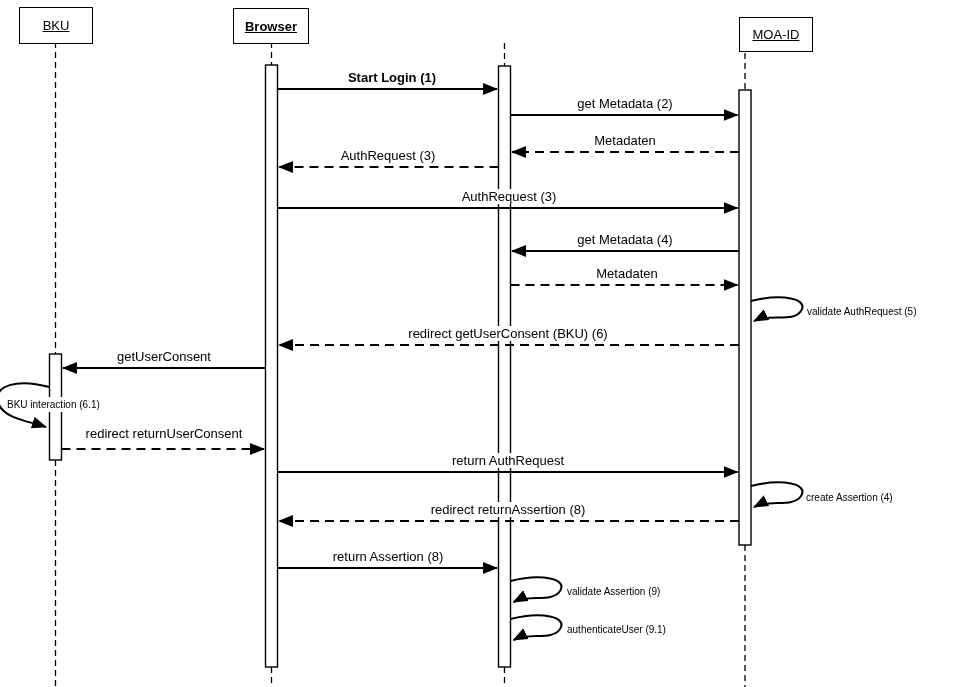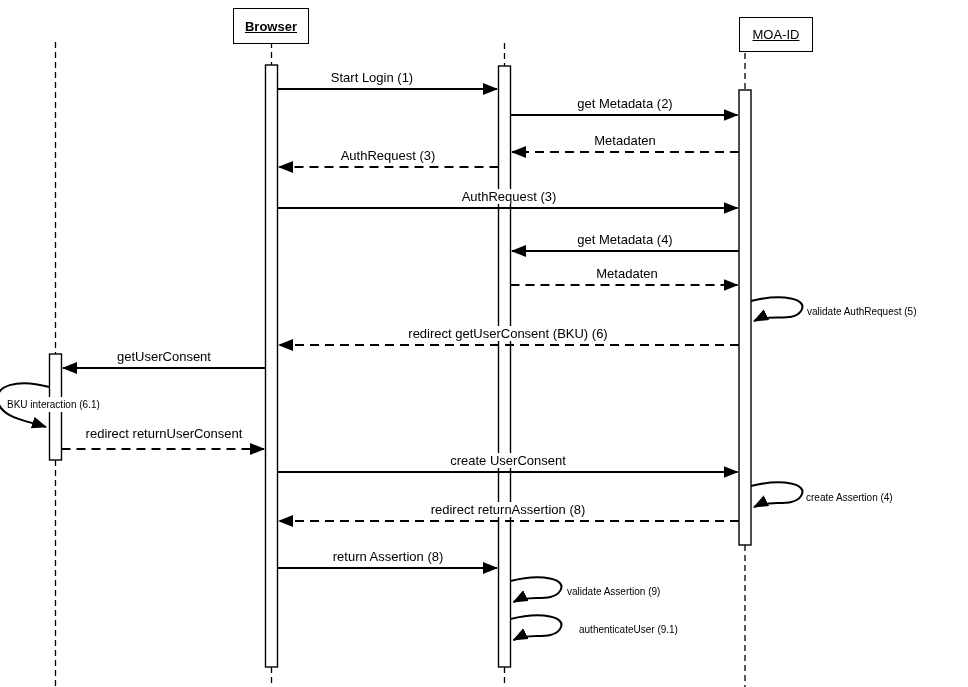--- a/index.html
+++ b/index.html
@@ -63,40 +63,43 @@
     <path class="selfloop" d="M49.5,387 C16,378 -6,386 -2,402 C2,418 28,421 46,427" marker-end="url(#arr)"></path>
     <line class="msg dashed" x1="61.5" y1="449" x2="264" y2="449" marker-end="url(#arr)"></line>
     <line class="msg" x1="277.5" y1="472" x2="737.5" y2="472" marker-end="url(#arr)"></line>
     <path class="selfloop" d="M751,486 C783,478 809,484 801,496 C793,508 770,499 754,507" marker-end="url(#arr)"></path>
     <line class="msg dashed" x1="739" y1="521" x2="279" y2="521" marker-end="url(#arr)"></line>
     <line class="msg" x1="277.5" y1="568" x2="497" y2="568" marker-end="url(#arr)"></line>
     <path class="selfloop" d="M510.5,581 C542,573 568,579 560,591 C552,603 529,594 513.5,602" marker-end="url(#arr)"></path>
     <path class="selfloop" d="M510.5,619 C542,611 568,617 560,629 C552,641 529,632 513.5,640" marker-end="url(#arr)"></path>
   </svg>
 
+  <div class="actor-box" style="left:19px;top:7px;width:72px;height:35px;">
+    <span>BKU</span>
+  </div>
   <div class="actor-box" style="left:233px;top:8px;width:74px;height:34px;font-weight:bold;">
     <span>Browser</span>
   </div>
   <div class="actor-box" style="left:739px;top:10px;width:72px;height:33px;margin-top:7px;">
     <span>MOA-ID</span>
   </div>
 
-  <div class="msg-label" style="left:372px;top:70px;">Start Login (1)</div>
+  <div class="msg-label" style="left:392px;top:70px;font-weight:bold;">Start Login (1)</div>
   <div class="msg-label" style="left:625px;top:96px;text-align:right;">get Metadata (2)</div>
   <div class="msg-label" style="left:625px;top:133px;">Metadaten</div>
   <div class="msg-label" style="left:388px;top:148px;">AuthRequest (3)</div>
   <div class="msg-label" style="left:509px;top:189px;">AuthRequest (3)</div>
   <div class="msg-label" style="left:625px;top:232px;">get Metadata (4)</div>
   <div class="msg-label" style="left:627px;top:266px;">Metadaten</div>
   <div class="msg-label" style="left:508px;top:326px;">redirect getUserConsent (BKU) (6)</div>
   <div class="msg-label" style="left:164px;top:349px;">getUserConsent</div>
   <div class="msg-label" style="left:164px;top:426px;">redirect returnUserConsent</div>
-  <div class="msg-label" style="left:508px;top:453px;">create UserConsent</div>
+  <div class="msg-label" style="left:508px;top:453px;">return AuthRequest</div>
   <div class="msg-label" style="left:508px;top:502px;">redirect returnAssertion (8)</div>
   <div class="msg-label" style="left:388px;top:549px;">return Assertion (8)</div>
 
   <div class="loop-label" style="left:806px;top:304px;">validate AuthRequest (5)</div>
   <div class="loop-label" style="left:6px;top:397px;">BKU interaction (6.1)</div>
   <div class="loop-label" style="left:805px;top:490px;">create Assertion (4)</div>
   <div class="loop-label" style="left:566px;top:584px;">validate Assertion (9)</div>
-  <div class="loop-label" style="left:566px;top:622px;margin-left:12px;">authenticateUser (9.1)</div>
+  <div class="loop-label" style="left:566px;top:622px;">authenticateUser (9.1)</div>
 
 </div>
 
 </body></html>

